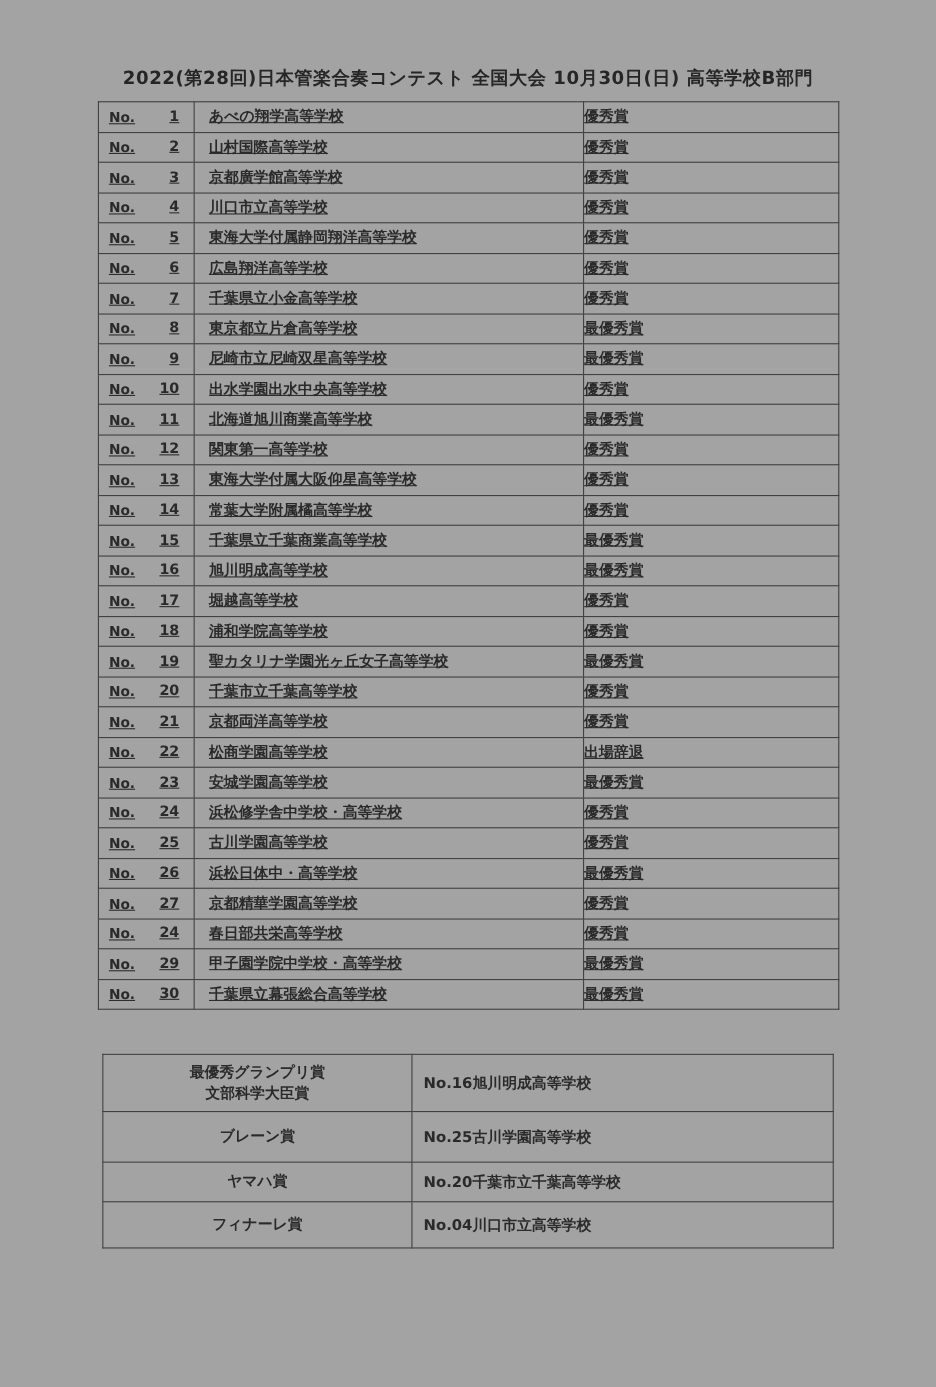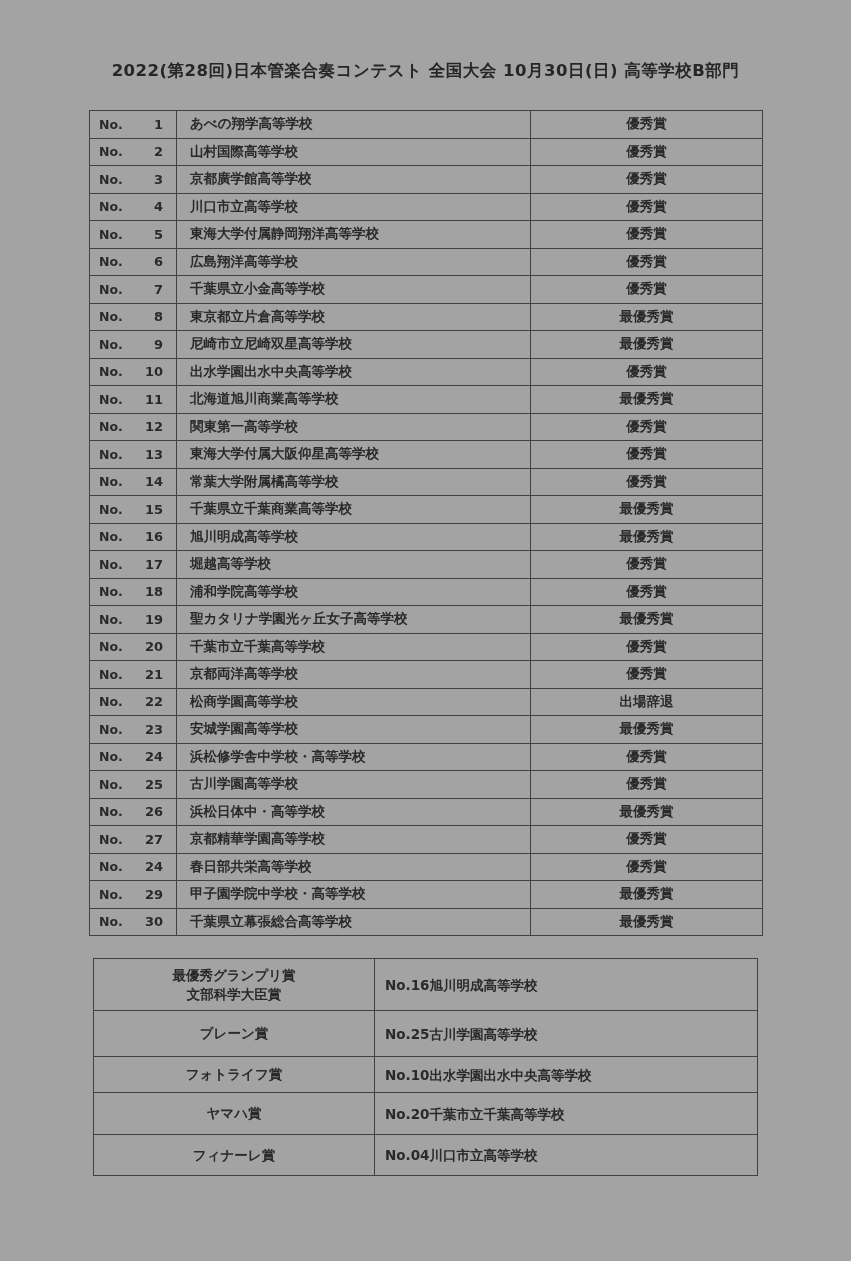--- a/index.html
+++ b/index.html
@@ -28,38 +28,39 @@
     letter-spacing: 0.5px;
     color: #262626;
     white-space: pre;
   }
   table { border-collapse: collapse; table-layout: fixed; }
 
   
   table.results {
     position: absolute;
     left: 89px;
-    top: 110px;
+    top: 92px;
     width: 673px;
+    text-decoration: underline;
   }
   table.results td {
     border: 1.6px solid #414141;
     font-size: 13.5px;
     font-weight: 600;
     color: #2a2a2a;
     overflow: hidden;
     white-space: nowrap;
   }
   table.results tr { height: 27.5px; }
   td.no-cell { padding: 0 13px 0 9px; }
   .no-flex { display: flex; justify-content: space-between; align-items: center; }
   .no-label { font-size: 12.5px; }
   .no-value { font-size: 13px; }
   td.school-cell { padding-left: 13px; text-align: left; }
-  td.award-cell { text-align: center; }
+  td.award-cell { }
 
   
   table.awards {
     position: absolute;
     left: 93px;
     top: 958px;
     width: 664px;
   }
   table.awards td {
     border: 1.8px solid #414141;
@@ -414,28 +415,20 @@
         <tr>
           <td class="award-name-cell">
             <div>ブレーン賞</div>
           </td>
           <td class="recipient-cell">
             <div class="recipient-line"><span class="recipient-no">No.25</span><span>古川学園高等学校</span></div>
           </td>
         </tr>
         <tr>
           <td class="award-name-cell">
-            <div>フォトライフ賞</div>
-          </td>
-          <td class="recipient-cell">
-            <div class="recipient-line"><span class="recipient-no">No.10</span><span>出水学園出水中央高等学校</span></div>
-          </td>
-        </tr>
-        <tr>
-          <td class="award-name-cell">
             <div>ヤマハ賞</div>
           </td>
           <td class="recipient-cell">
             <div class="recipient-line"><span class="recipient-no">No.20</span><span>千葉市立千葉高等学校</span></div>
           </td>
         </tr>
         <tr>
           <td class="award-name-cell">
             <div>フィナーレ賞</div>
           </td>

